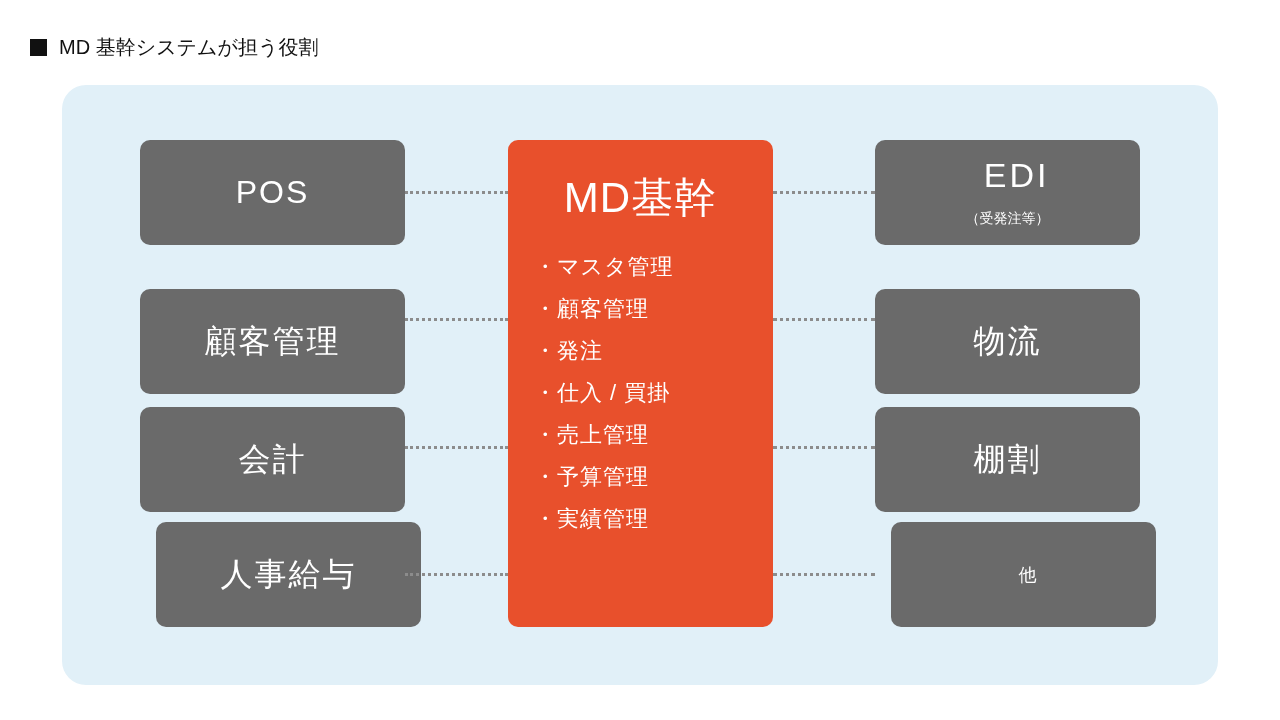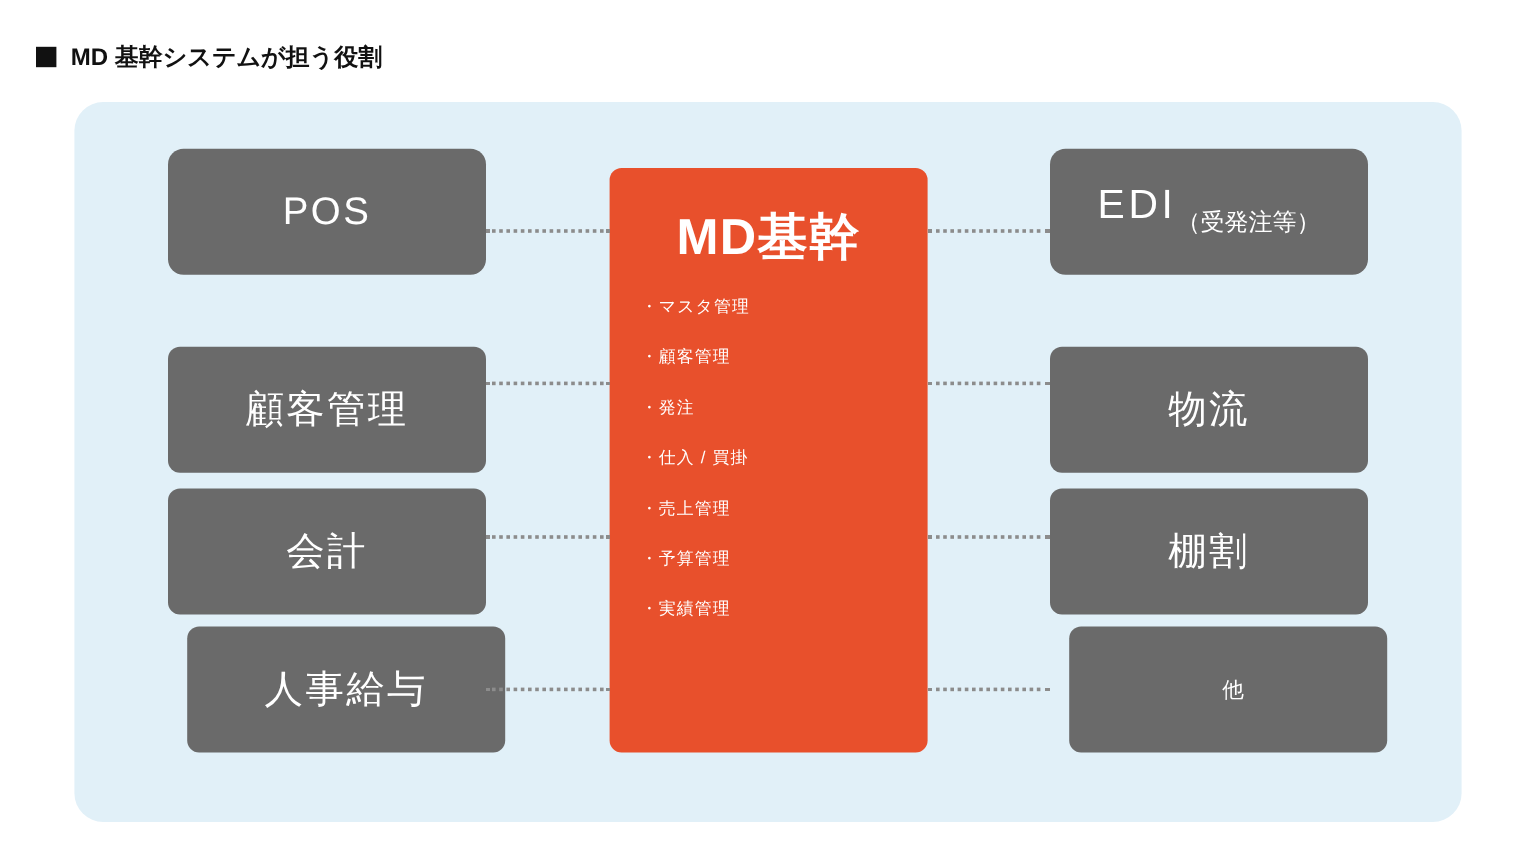--- a/index.html
+++ b/index.html
@@ -8,21 +8,21 @@
     background: #ffffff;
     font-family: "Liberation Sans", "DejaVu Sans", sans-serif;
     position: relative;
     overflow: hidden;
   }
 
   
   .title-row {
     position: absolute; left: 30px; top: 34px;
     display: flex; align-items: center; gap: 12px;
-    font-size: 20px; font-weight: bold; color: #111;
+    font-size: 20px; font-weight: normal; color: #111;
   }
   .title-square { width: 17px; height: 17px; background: #111; flex: 0 0 auto; }
 
   
   .panel {
     position: absolute; left: 62px; top: 85px;
     width: 1156px; height: 600px;
     background: #e1f0f8;
     border-radius: 24px;
   }
@@ -33,50 +33,50 @@
     width: 265px; height: 105px;
     background: #6a6a6a;
     border-radius: 10px;
     color: #ffffff;
     display: flex; align-items: center; justify-content: center;
     font-size: 32px;
     letter-spacing: 2px;
   }
   .col-left  { left: 78px;  }
   .col-right { left: 813px; }
-  .r0 { top: 39px; border-radius: 13px;  }
+  .r0 { top: 55px;  }
   .r1 { top: 182px; margin-top: 22px; }
   .r2 { top: 310px; margin-top: 12px; }
   .r3 { top: 437px; margin-left: 16px; }
 
-  .node .stack { display: flex; align-items: flex-start; }
+  .node .stack { display: flex; flex-direction: column; align-items: flex-end; }
   .edi-label { font-size: 34px; line-height: 1; letter-spacing: 3px; }
-  .edi-sub   { font-size: 20px; margin-top: 18px; letter-spacing: 0; }
+  .edi-sub   { font-size: 14px; margin-top: 18px; letter-spacing: 0; }
   .suffix    { font-size: 18px; margin-left: 8px; letter-spacing: 0; }
 
   
   .center-box {
     position: absolute; left: 446px; top: 55px;
     width: 265px; height: 487px;
     background: #e8502c;
     border-radius: 10px;
     color: #ffffff;
   }
   .center-title {
     text-align: center;
     font-size: 42px;
-    font-weight: bold;
+    font-weight: normal;
     margin-top: 30px;
     letter-spacing: 1px;
   }
   .center-list {
     list-style: none;
-    margin: 8px 0 0 0;
+    margin: 20px 0 0 0;
     padding: 0 0 0 26px;
-    font-size: 14px;
+    font-size: 22px;
     line-height: 42px;
     letter-spacing: 1px;
   }
 
   
   .conn {
     position: absolute; height: 0;
     border-top: 3px dotted #8c8c8c;
   }
   .conn.side-left  { left: 343px; width: 103px; }

